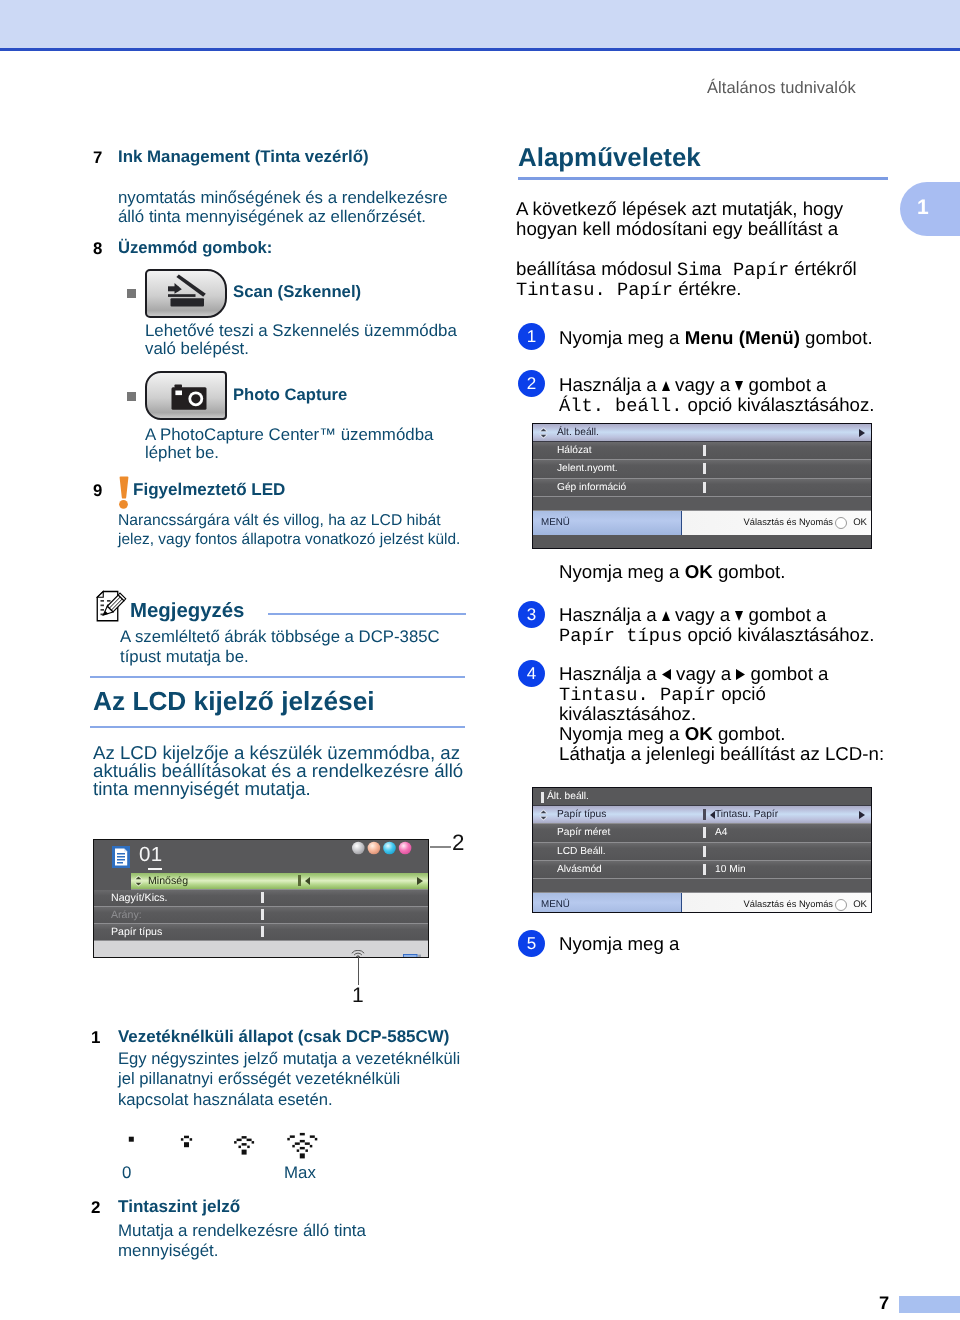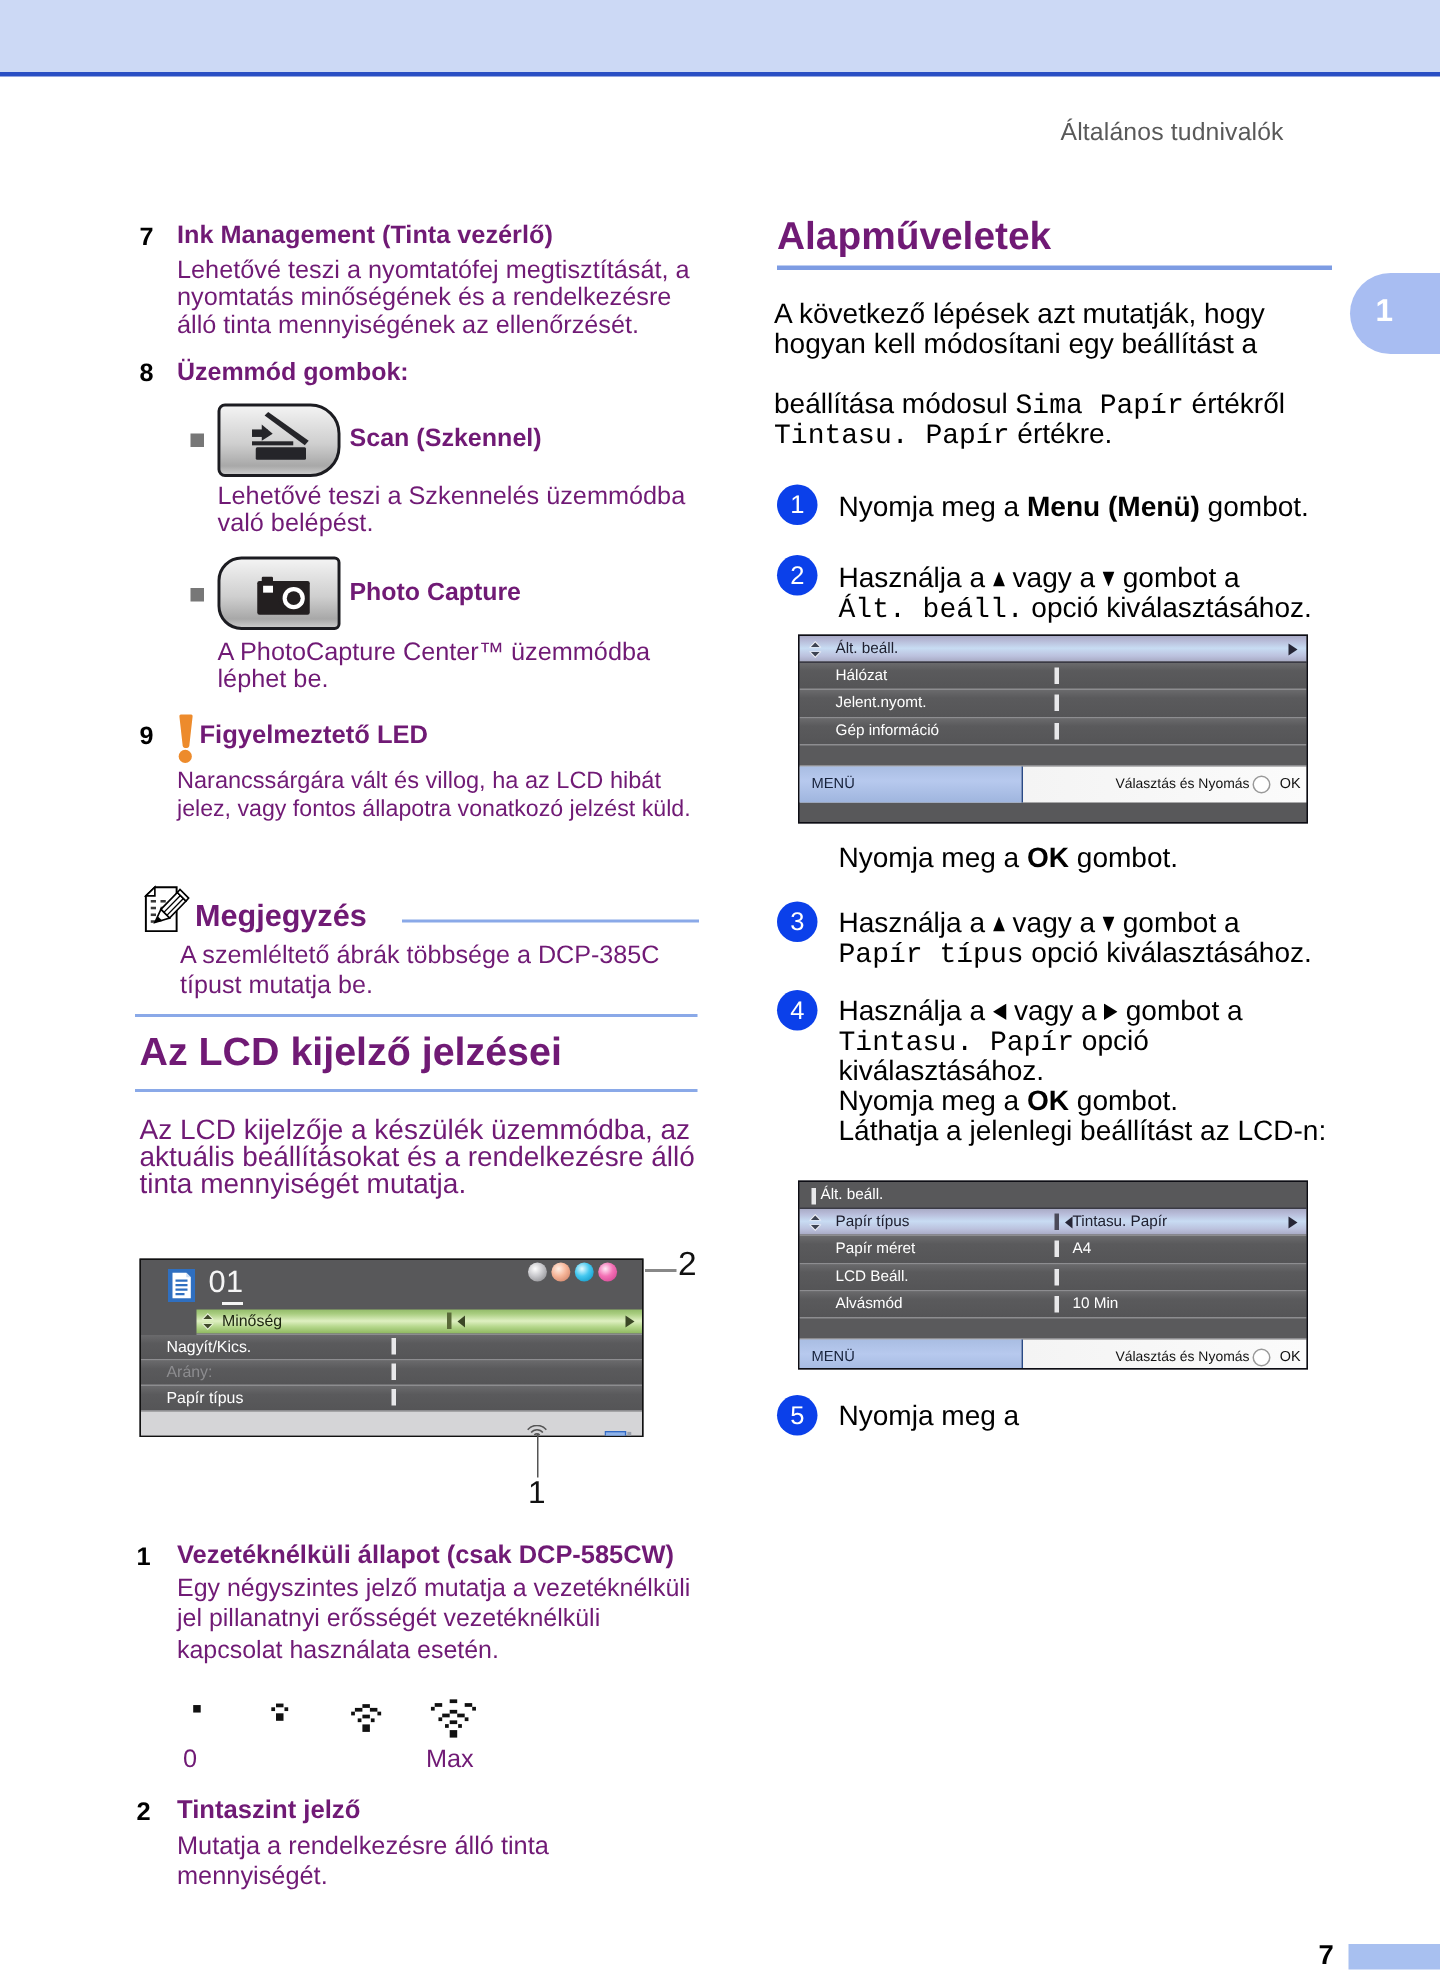--- a/index.html
+++ b/index.html
@@ -23,21 +23,21 @@
   .footbar{position:absolute;left:898.7px;top:1295.8px;width:61.3px;height:17.4px;background:#a8c0f0;}
 
   
   .colL{position:absolute;left:0px;top:0px;width:480px;height:1320px;}
   .colR{position:absolute;left:0px;top:0px;width:960px;height:1320px;}
 
   .num{font-weight:bold;}
   .abs{position:absolute;}
 
   
-  .bt{position:absolute;font-size:16.85px;line-height:18px;color:#701a75;white-space:pre;}
+  .bt{position:absolute;font-size:16.85px;line-height:18px;color:#0c4a6e;white-space:pre;}
   .bt.b{font-weight:bold;}
   .itemnum{position:absolute;font-size:16.8px;font-weight:bold;color:#000;}
 
   
   .rt{position:absolute;font-size:18.7px;line-height:20px;color:#000;white-space:pre;}
   .rt .mono{font-family:"Liberation Mono",monospace;font-size:18.7px;}
   .rt .tri{display:inline-block;vertical-align:baseline;}
   .rt .tri svg{display:block;}
   .stepnum{position:absolute;width:27px;height:27px;border-radius:50%;background:#0b40ea;}
   .stepnum span{position:absolute;left:0;top:0;width:27px;height:27px;line-height:27px;
@@ -121,21 +121,20 @@
   <div class="chaptab">
     <span class="num">1</span>
   </div>
   <div class="footnum">7</div>
   <div class="footbar"></div>
 
   <div class="colL">
 
     <div class="itemnum" style="left:93px;top:147.5px">7</div>
     <div class="bt b" style="left:118px;top:147.5px">Ink Management (Tinta vezérlő)</div>
-    <div class="bt" style="left:118px;top:170.5px">Lehetővé teszi a nyomtatófej megtisztítását, a</div>
     <div class="bt" style="left:118px;top:189px">nyomtatás minőségének és a rendelkezésre</div>
     <div class="bt" style="left:118px;top:207.5px">álló tinta mennyiségének az ellenőrzését.</div>
 
     <div class="itemnum" style="left:93px;top:238.7px">8</div>
     <div class="bt b" style="left:118px;top:238.7px;font-size:16.65px">Üzemmód gombok:</div>
 
     <div class="bullet" style="left:127px;top:289px"></div>
     <div class="modebtn scanbtn" style="left:145px;top:269px;width:82px;height:49px;border-radius:5px 20px 20px 5px">
       <svg width="82" height="49" viewBox="0 0 82 49" style="position:absolute;left:-1px;top:-1px">
         <g fill="#252529">

